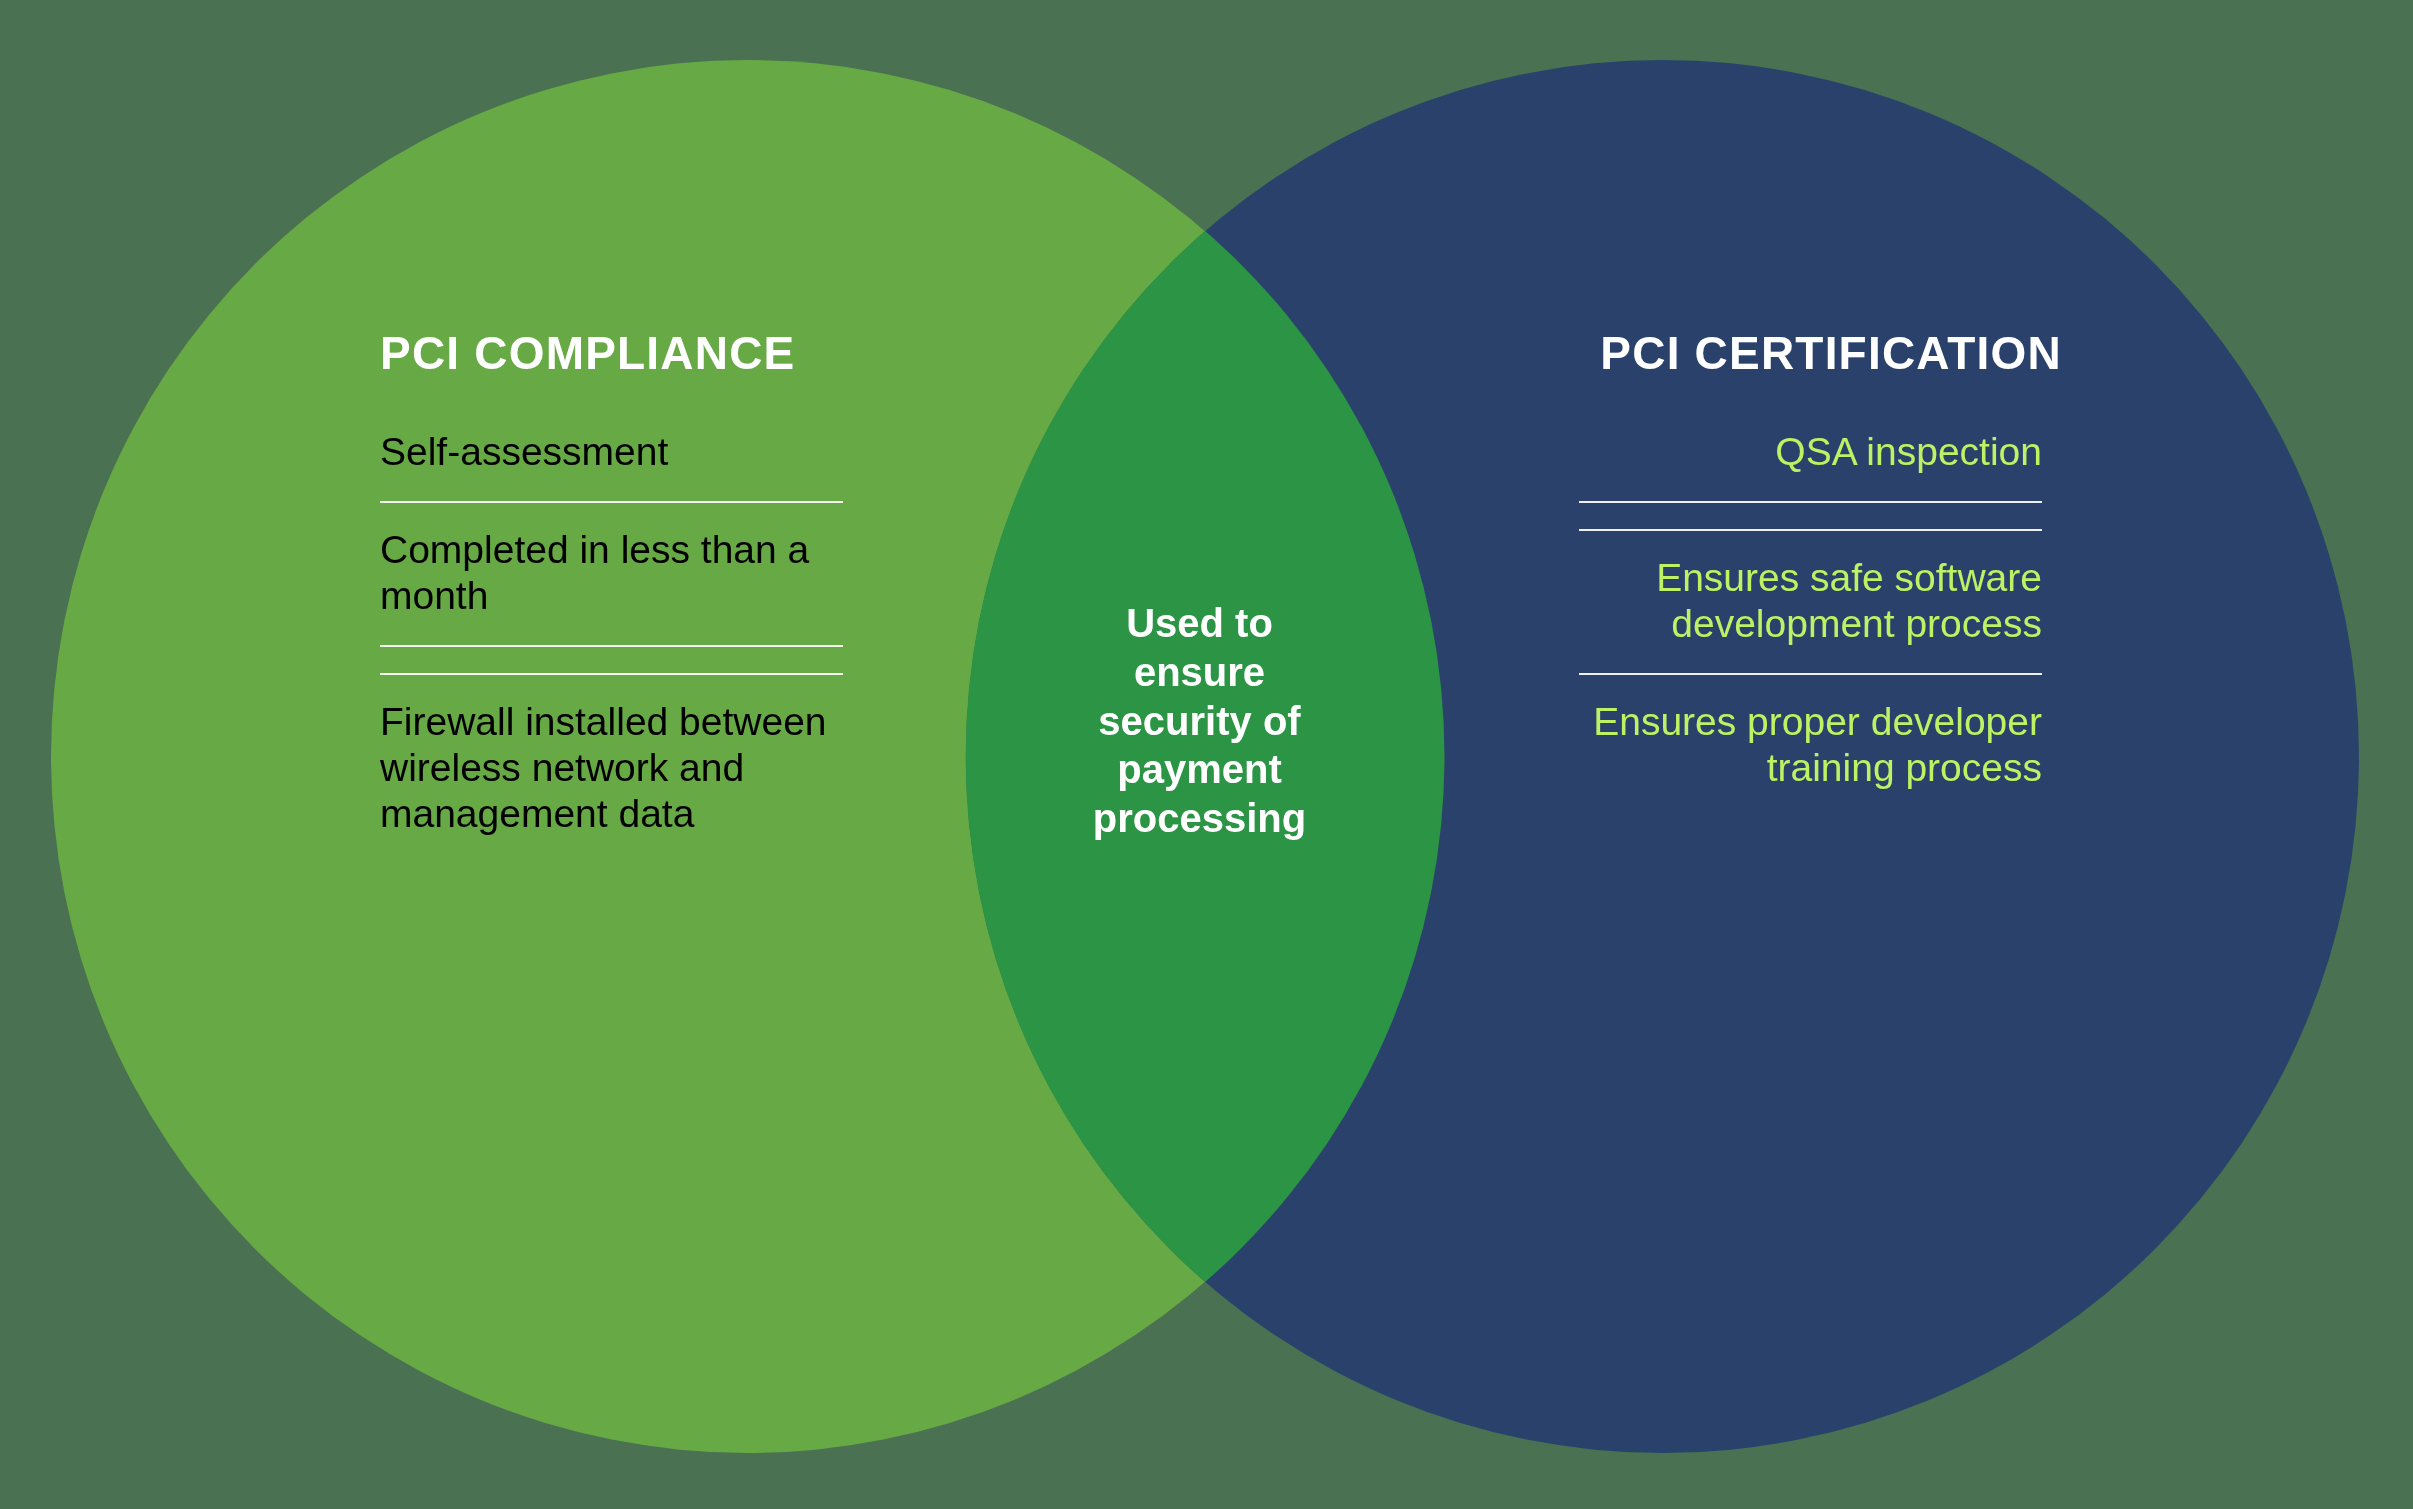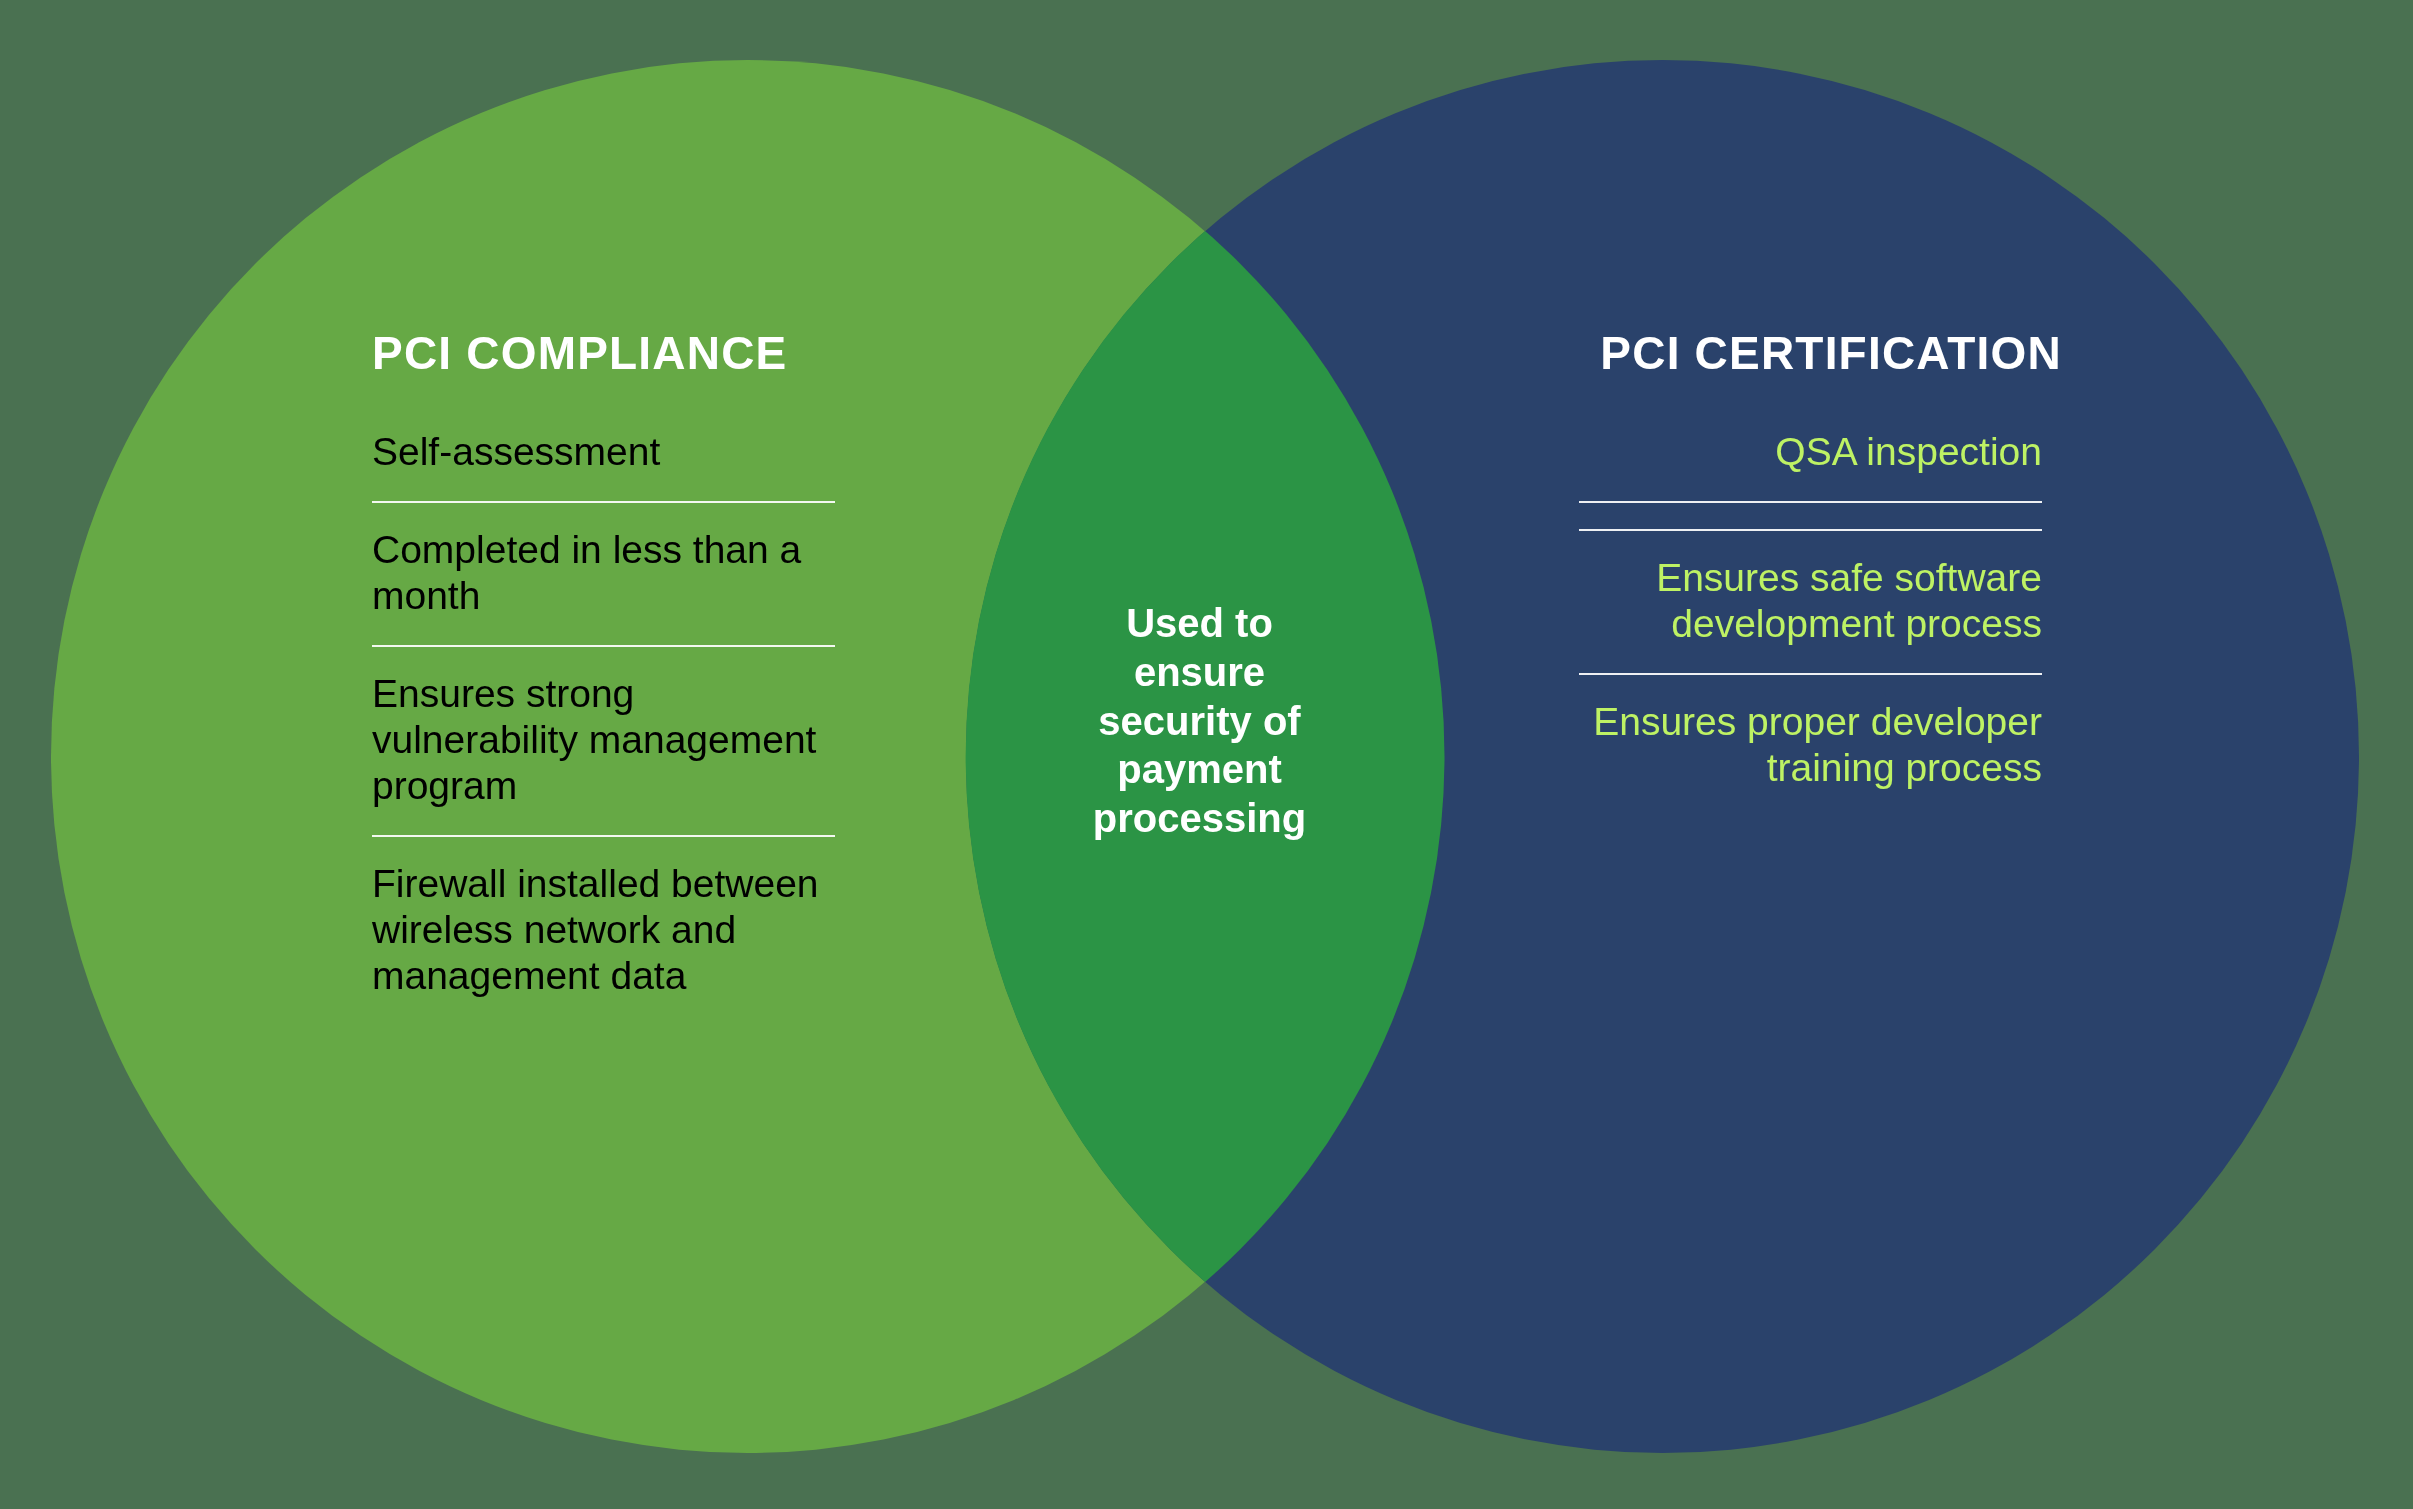--- a/index.html
+++ b/index.html
@@ -49,21 +49,21 @@
     pointer-events: none;
   }
 
   
   .panel {
     position: absolute;
     box-sizing: border-box;
   }
 
   #panel-left {
-    left: 372px;
+    left: 380px;
     top: 328px;
     width: 463px;
     text-align: left;
   }
   #panel-right {
     left: 1579px;
     top: 328px;
     width: 463px;
     text-align: right;
   }
@@ -143,21 +143,20 @@
     <h2 class="panel-title">PCI COMPLIANCE</h2>
     <ul class="item-list">
       <li class="item">Self-assessment</li>
       <li>
           <hr class="divider">
         </li>
       <li class="item">Completed in less than a month</li>
       <li>
           <hr class="divider">
         </li>
-      <li class="item">Ensures strong vulnerability management program</li>
       <li>
           <hr class="divider">
         </li>
       <li class="item">Firewall installed between wireless network and management data</li>
     </ul>
   </div>
 
   <div id="panel-center">
     <p id="center-text">Used to ensure security of payment processing</p>
   </div>

